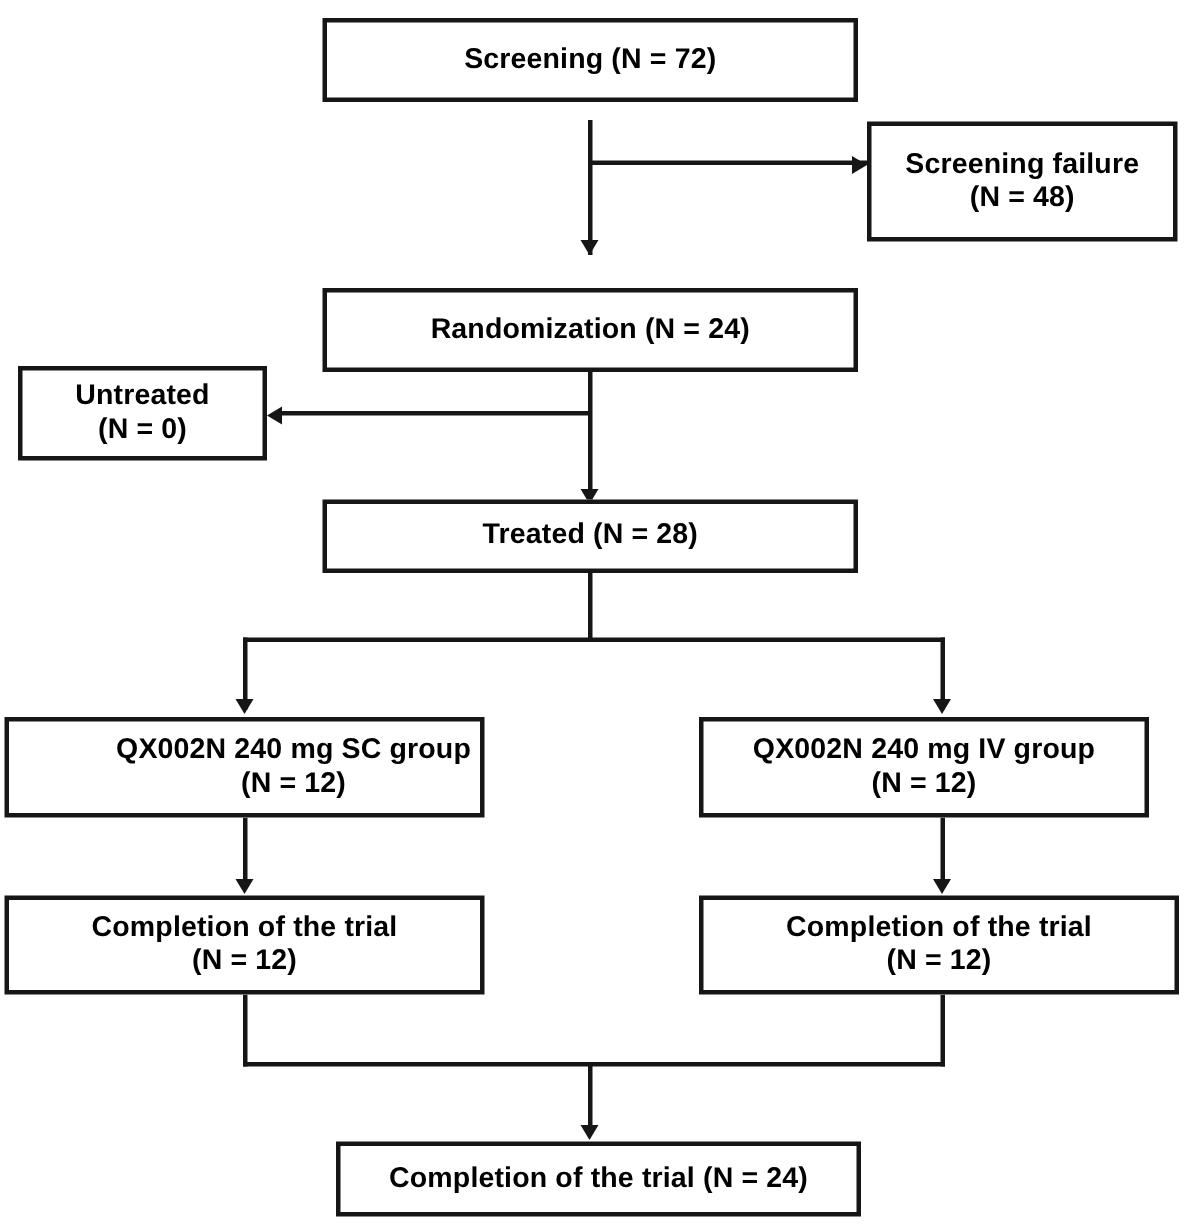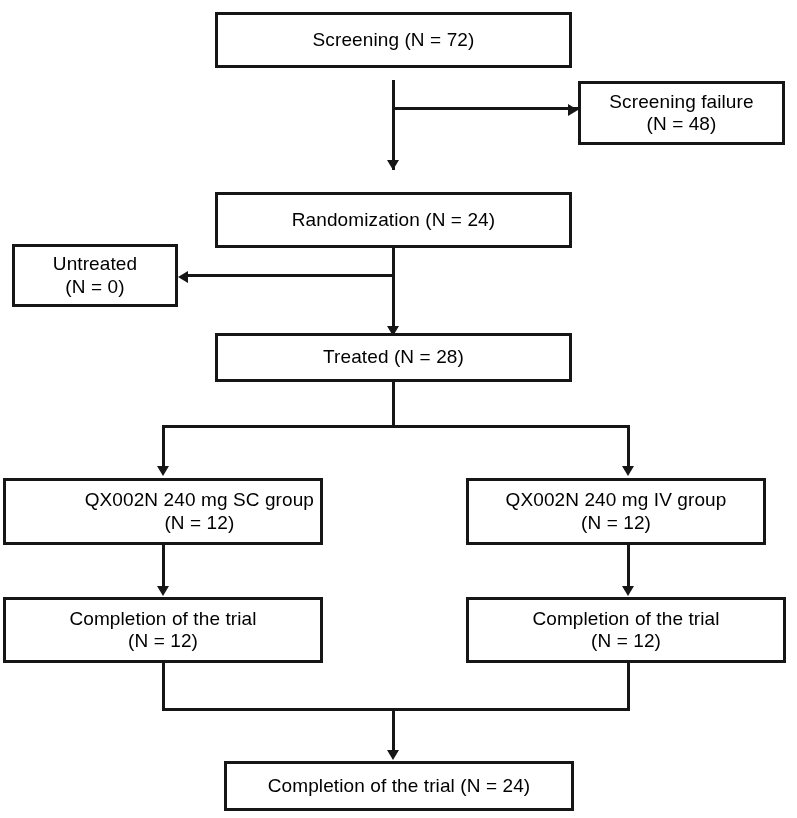--- a/index.html
+++ b/index.html
@@ -20,21 +20,21 @@
   .node {
     position: absolute;
     box-sizing: border-box;
     background: #ffffff;
     border: 3px solid #161616;
     display: flex;
     align-items: center;
     justify-content: center;
     text-align: center;
     color: #000000;
-    font-weight: normal;
+    font-weight: bold;
     font-size: 19px;
     line-height: 1.18;
     letter-spacing: 0.1px;
     z-index: 3;
   }
   .node .txt {
     display: block;
     white-space: pre-line;
     padding: 0 6px;
   }
@@ -100,21 +100,21 @@
   <div class="line v" style="left:162px; top:663px; height:48px;"></div>
   <div class="line v" style="left:627px; top:663px; height:48px;"></div>
   <div class="line h" style="left:162px; top:708px; width:468px;"></div>
   <div class="line v" style="left:392px; top:708px; height:46px;"></div>
   <div class="arrow arrow-down" style="left:387px; top:750px;"></div>
 
   <div class="node" style="left:215px; top:12px; width:357px; height:56px;">
     <span class="txt">Screening (N = 72)</span>
   </div>
 
-  <div class="node" style="left:578px; top:81px; width:207px; height:64px;">
+  <div class="node" style="left:578px; top:81px; width:207px; height:80px;">
     <span class="txt">Screening failure
 (N = 48)</span>
   </div>
 
   <div class="node" style="left:215px; top:172px; width:357px; height:56px;margin-top:20px;">
     <span class="txt">Randomization (N = 24)</span>
   </div>
 
   <div class="node" style="left:12px; top:244px; width:166px; height:63px;">
     <span class="txt">Untreated

